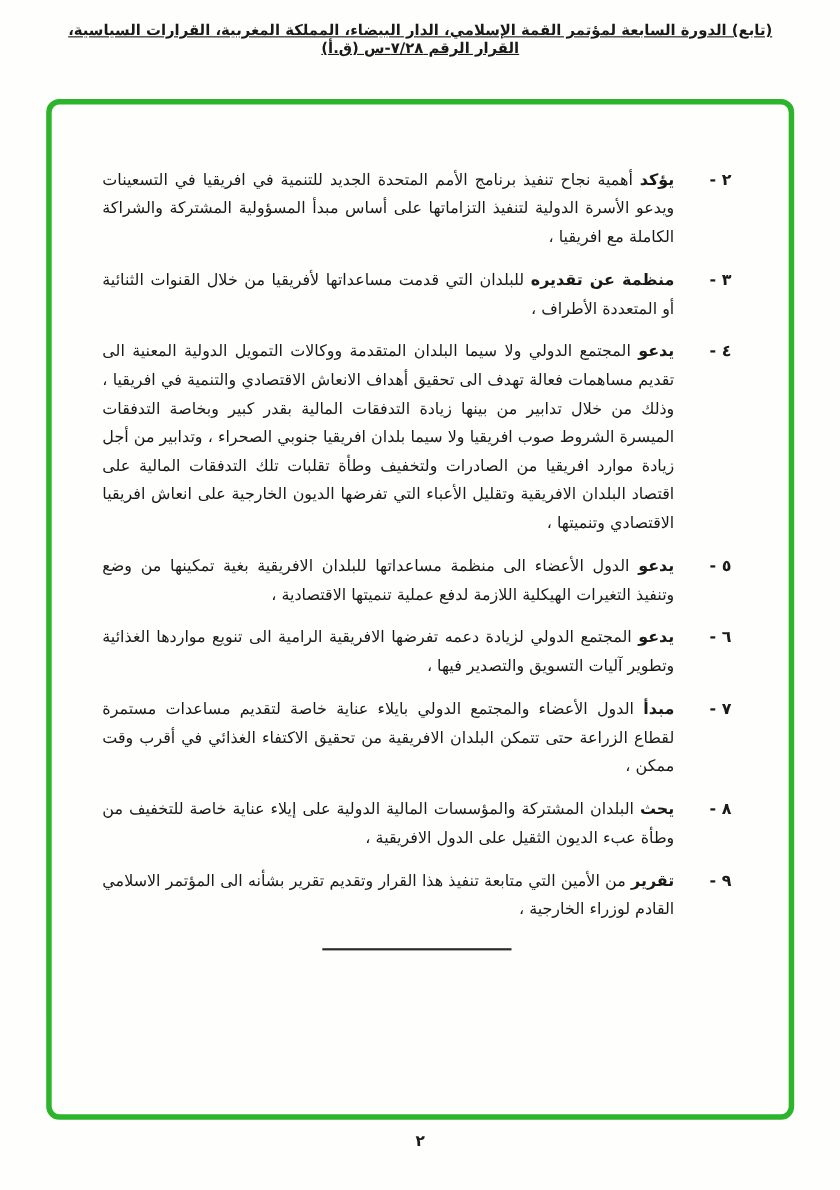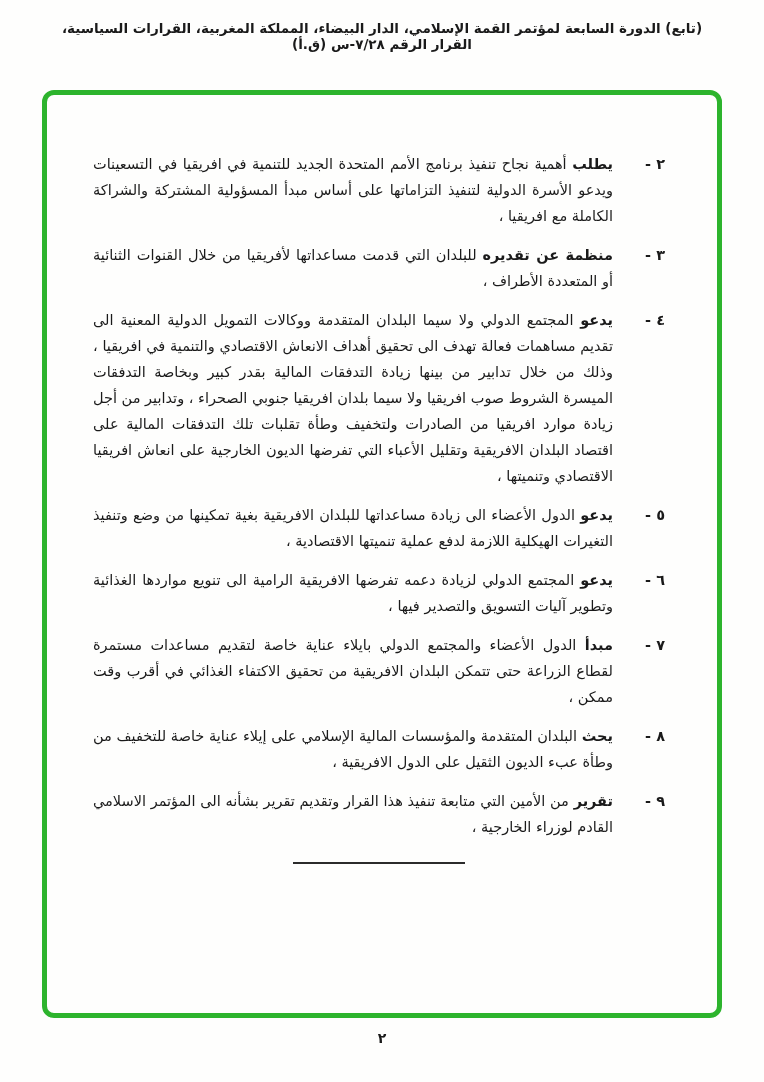--- a/index.html
+++ b/index.html
@@ -8,20 +8,21 @@
     background: #ffffff;
     font-family: "DejaVu Sans", sans-serif;
   }
   .page {
     position: relative;
     width: 764px;
     height: 1082px;
     background: #fefefd;
     overflow: hidden;
     color: #1a1a1a;
+    text-decoration: underline;
   }
   
   .header {
     direction: rtl;
     text-align: center;
     padding-top: 20px;
   }
   .header-line1 {
     font-size: 13.5px;
     font-weight: bold;
@@ -93,21 +94,21 @@
   <div class="header">
     <div class="header-line1">(تابع) الدورة السابعة لمؤتمر القمة الإسلامي، الدار البيضاء، المملكة المغربية، القرارات السياسية، القرار الرقم ٧/٢٨-س (ق.أ)</div>
   </div>
 
   <div class="frame" style="border-color: rgb(45, 180, 45);">
     <div class="content">
 
       <div class="item">
         <span class="num">٢ -</span>
         <p class="txt">
-          <span class="lead">يطلب</span>
+          <span class="lead">يؤكد</span>
           <span>أهمية نجاح تنفيذ برنامج الأمم المتحدة الجديد للتنمية في افريقيا في التسعينات ويدعو الأسرة الدولية لتنفيذ التزاماتها على أساس مبدأ المسؤولية المشتركة والشراكة الكاملة مع افريقيا ،</span>
         </p>
       </div>
 
       <div class="item">
         <span class="num">٣ -</span>
         <p class="txt">
           <span class="lead">منظمة عن تقديره</span>
           <span>للبلدان التي قدمت مساعداتها لأفريقيا من خلال القنوات الثنائية أو المتعددة الأطراف ،</span>
         </p>
@@ -118,21 +119,21 @@
         <p class="txt">
           <span class="lead">يدعو</span>
           <span>المجتمع الدولي ولا سيما البلدان المتقدمة ووكالات التمويل الدولية المعنية الى تقديم مساهمات فعالة تهدف الى تحقيق أهداف الانعاش الاقتصادي والتنمية في افريقيا ، وذلك من خلال تدابير من بينها زيادة التدفقات المالية بقدر كبير وبخاصة التدفقات الميسرة الشروط صوب افريقيا ولا سيما بلدان افريقيا جنوبي الصحراء ، وتدابير من أجل زيادة موارد افريقيا من الصادرات ولتخفيف وطأة تقلبات تلك التدفقات المالية على اقتصاد البلدان الافريقية وتقليل الأعباء التي تفرضها الديون الخارجية على انعاش افريقيا الاقتصادي وتنميتها ،</span>
         </p>
       </div>
 
       <div class="item">
         <span class="num">٥ -</span>
         <p class="txt">
           <span class="lead">يدعو</span>
-          <span>الدول الأعضاء الى زيادة مساعداتها للبلدان الافريقية بغية تمكينها من وضع وتنفيذ التغيرات الهيكلية اللازمة لدفع عملية تنميتها الاقتصادية ،</span>
+          <span>الدول الأعضاء الى منظمة مساعداتها للبلدان الافريقية بغية تمكينها من وضع وتنفيذ التغيرات الهيكلية اللازمة لدفع عملية تنميتها الاقتصادية ،</span>
         </p>
       </div>
 
       <div class="item">
         <span class="num">٦ -</span>
         <p class="txt">
           <span class="lead">يدعو</span>
           <span>المجتمع الدولي لزيادة دعمه تفرضها الافريقية الرامية الى تنويع مواردها الغذائية وتطوير آليات التسويق والتصدير فيها ،</span>
         </p>
       </div>
@@ -142,21 +143,21 @@
         <p class="txt">
           <span class="lead">مبدأ</span>
           <span>الدول الأعضاء والمجتمع الدولي بايلاء عناية خاصة لتقديم مساعدات مستمرة لقطاع الزراعة حتى تتمكن البلدان الافريقية من تحقيق الاكتفاء الغذائي في أقرب وقت ممكن ،</span>
         </p>
       </div>
 
       <div class="item">
         <span class="num">٨ -</span>
         <p class="txt">
           <span class="lead">يحث</span>
-          <span>البلدان المتقدمة والمؤسسات المالية الإسلامي على إيلاء عناية خاصة للتخفيف من وطأة عبء الديون الثقيل على الدول الافريقية ،</span>
+          <span>البلدان المشتركة والمؤسسات المالية الدولية على إيلاء عناية خاصة للتخفيف من وطأة عبء الديون الثقيل على الدول الافريقية ،</span>
         </p>
       </div>
 
       <div class="item">
         <span class="num">٩ -</span>
         <p class="txt">
           <span class="lead">تقرير</span>
           <span>من الأمين التي متابعة تنفيذ هذا القرار وتقديم تقرير بشأنه الى المؤتمر الاسلامي القادم لوزراء الخارجية ،</span>
         </p>
       </div>

